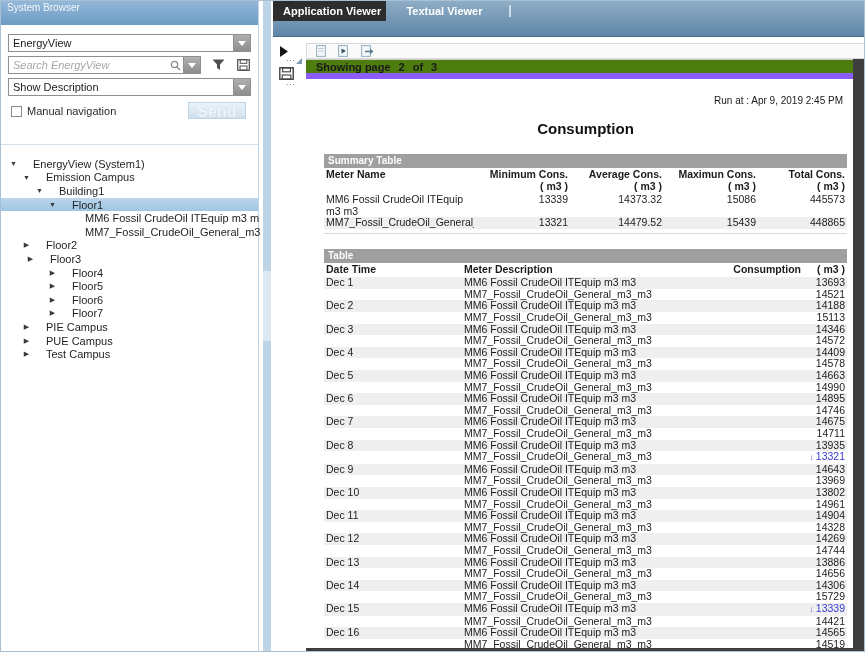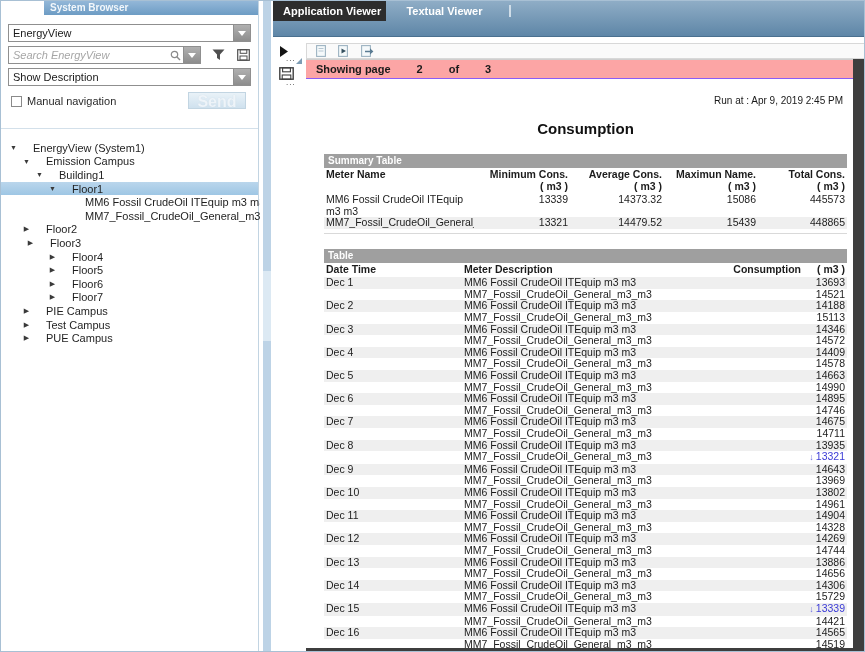--- a/index.html
+++ b/index.html
@@ -8,25 +8,25 @@
     position:relative; width:865px; height:652px; overflow:hidden;
     font-family:"Liberation Sans", sans-serif; background:#fff;
     border:1px solid #a8c0d4; color:#222;
   }
   
   .left-panel {
     position:absolute; left:0; top:0; width:258px; height:650px;
     background:#fff; border-right:1px solid #c2d4e2;
   }
   .panel-titlebar {
-    height:14px; line-height:14px; padding-left:6px;
+    height:24px; line-height:14px; padding-left:6px;
     background:linear-gradient(#93b7d8,#6d9cc4);
-    color:#f2f7fb; font-size:10px; font-weight:bold;margin-left:43px;
-  }
-  .panel-controls { padding:9px 7px 18px 7px; border-bottom:1px solid #d3e0ea; }
+    color:#f2f7fb; font-size:10px; font-weight:normal;
+  }
+  .panel-controls { padding:9px 7px 24px 7px; border-bottom:1px solid #d3e0ea; }
   .combo {
     display:flex; height:18px; border:1px solid #8f8f8f; background:#fff;
     margin-bottom:4px; align-items:stretch; cursor:default;
   }
   .combo .combo-value { flex:1; font-size:11px; line-height:16px; padding-left:4px; color:#1a1a1a; overflow:hidden; white-space:nowrap; }
   .combo-btn {
     width:17px; background:linear-gradient(#b0b0b0,#8d8d8d);
     display:flex; align-items:center; justify-content:center; border-left:1px solid #8f8f8f;
   }
   .tri-down { width:0; height:0; border-left:4px solid transparent; border-right:4px solid transparent; border-top:5px solid #fff; }
@@ -77,22 +77,22 @@
   .gutter-dots { position:absolute; left:7px; top:10px; font-size:8px; letter-spacing:1px; color:#222; line-height:6px; }
   .corner-tri { position:absolute; right:3px; bottom:1px; width:0; height:0; border-left:6px solid transparent; border-bottom:6px solid #7d9cb4; }
   .report-col { flex:1; display:flex; flex-direction:column; }
   .report-toolbar {
     height:16px; background:#fafafa; border:1px solid #d8d8d8;
     display:flex; align-items:center; gap:12px; padding-left:9px;
   }
   .report-viewport { flex:1; background:#3e3e3e; overflow:hidden; }
   .page-column { width:547px; height:calc(100% - 5px); background:#fff; display:flex; flex-direction:column; }
   .page-status {
-    height:20px; background:#fca5a5; border-top:1px solid #cfcfcf; border-bottom:1px solid #8b5cf6;
-    font-size:11px; font-weight:bold; color:#1a1a1a; display:flex; align-items:center; padding-left:10px; gap:26px;
+    height:20px; background:#4d7c0f; border-top:1px solid #cfcfcf; border-bottom:6px solid #8b5cf6;
+    font-size:11px; font-weight:bold; color:#1a1a1a; display:flex; align-items:center; padding-left:10px; gap:8px;
   }
   .page-content { flex:1; padding:16px 6px 0 18px; overflow:hidden; }
   .run-at { text-align:right; font-size:10px; color:#1a1a1a; padding-right:4px; }
   .report-title { text-align:center; font-size:15px; font-weight:bold; color:#111; margin:14px 0 17px 0; }
   .section-bar { background:#9f9f9f; color:#fdfdfd; font-size:10px; font-weight:bold; padding:1px 4px 2px 4px; }
   table.rep { width:100%; border-collapse:collapse; font-size:10.5px; color:#1c1c1c; table-layout:fixed; }
   table.rep th { font-weight:bold; text-align:right; vertical-align:top; padding:1px 2px 2px 2px; line-height:11.5px; }
   table.rep th.l, table.rep td.l { text-align:left; }
   table.rep td { text-align:right; padding:0 2px; line-height:11.6px; vertical-align:top; }
   table.rep .unit { display:block; }
@@ -204,25 +204,25 @@
         <div class="tree-row" style="padding-left: 45px;">
           <span class="tw">▶</span>
           <span class="tree-label">Floor7</span>
         </div>
         <div class="tree-row" style="padding-left: 19px;">
           <span class="tw">▶</span>
           <span class="tree-label">PIE Campus</span>
         </div>
         <div class="tree-row" style="padding-left: 19px;">
           <span class="tw">▶</span>
+          <span class="tree-label">PUE Campus</span>
+        </div>
+        <div class="tree-row" style="padding-left: 19px;">
+          <span class="tw">▶</span>
           <span class="tree-label">Test Campus</span>
-        </div>
-        <div class="tree-row" style="padding-left: 19px;">
-          <span class="tw">▶</span>
-          <span class="tree-label">PUE Campus</span>
         </div>
       </div>
   </aside>
 
   <div class="splitter">
     <div class="strip"></div>
     <div class="grip"></div>
   </div>
 
   <main class="right-panel">
@@ -297,21 +297,21 @@
                       <col style="width:94px">
                       <col style="width:94px">
                       <col style="width:94px">
                       <col style="width:89px">
                     </colgroup>
                   <thead>
                     <tr>
                       <th class="l">Meter Name</th>
                       <th><span>Minimum Cons.</span><span class="unit">( m3 )</span></th>
                       <th><span>Average Cons.</span><span class="unit">( m3 )</span></th>
-                      <th><span>Maximun Name.</span><span class="unit">( m3 )</span></th>
+                      <th><span>Maximun Cons.</span><span class="unit">( m3 )</span></th>
                       <th><span>Total Cons.</span><span class="unit">( m3 )</span></th>
                     </tr>
                   </thead>
                   <tbody id="summary-body">
                       <tr>
                         <td class="l">
                           <div class="clip" style="white-space:normal">MM6 Fossil CrudeOil ITEquip m3 m3</div>
                         </td>
                         <td>13339</td>
                         <td>14373.32</td>

